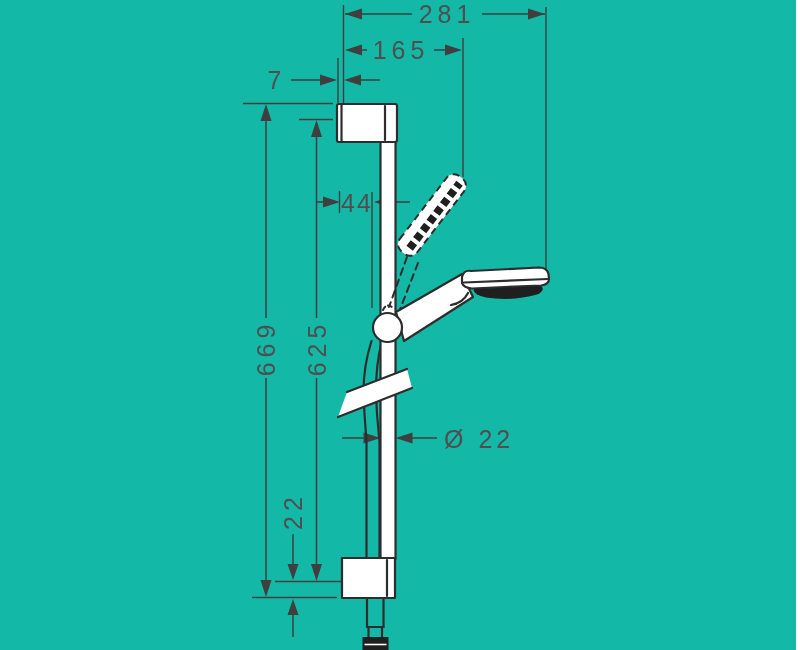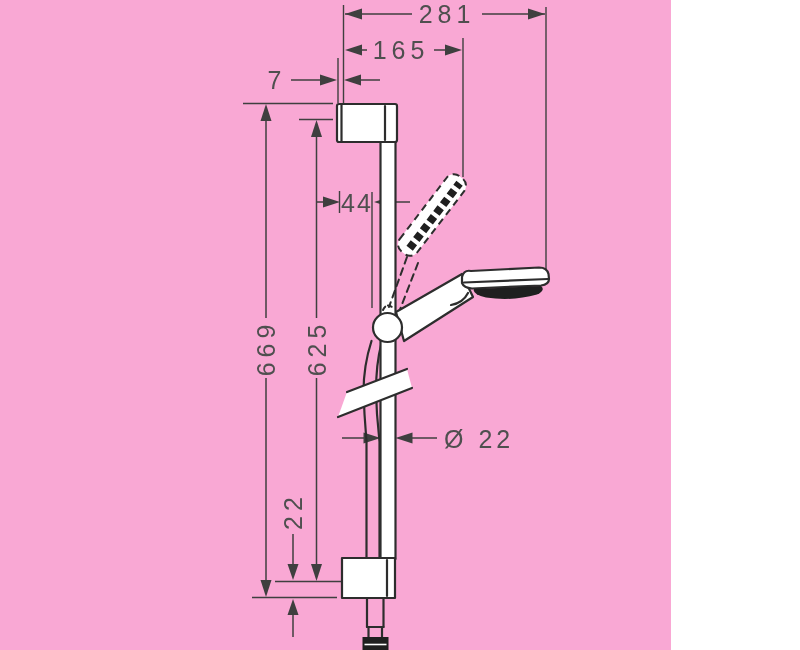--- a/index.html
+++ b/index.html
@@ -1,16 +1,16 @@
 <!DOCTYPE html>
 <html><head>
 <meta charset="utf-8">
 <style>
   html,body{margin:0;padding:0;background:#ffffff;}
-  .canvas{position:relative;width:671px;height:650px;background:#f9a8d4;overflow:hidden;
+  .canvas{position:relative;width:796px;height:650px;background:#14b8a6;overflow:hidden;
           font-family:"Liberation Sans", sans-serif;}
   svg{position:absolute;left:0;top:0;}
   .dimline{stroke:#3f3f3f;stroke-width:1.5;fill:none;}
   .extline{stroke:#3f3f3f;stroke-width:1.4;fill:none;}
   .arrow{fill:#3f3f3f;stroke:none;}
   .dimtext{fill:#4f4f4f;font-size:25px;letter-spacing:5px;font-family:"Liberation Sans",sans-serif;}
   .prod{stroke:#2d2d2d;stroke-width:2.2;fill:none;stroke-linejoin:round;stroke-linecap:round;}
   .prodfill{stroke:#2d2d2d;stroke-width:2.2;fill:#ffffff;stroke-linejoin:round;}
   .dark{fill:#1f1f1f;stroke:none;}
   .dashed{stroke:#2d2d2d;stroke-width:2;fill:none;stroke-dasharray:7 5;stroke-linecap:round;}

